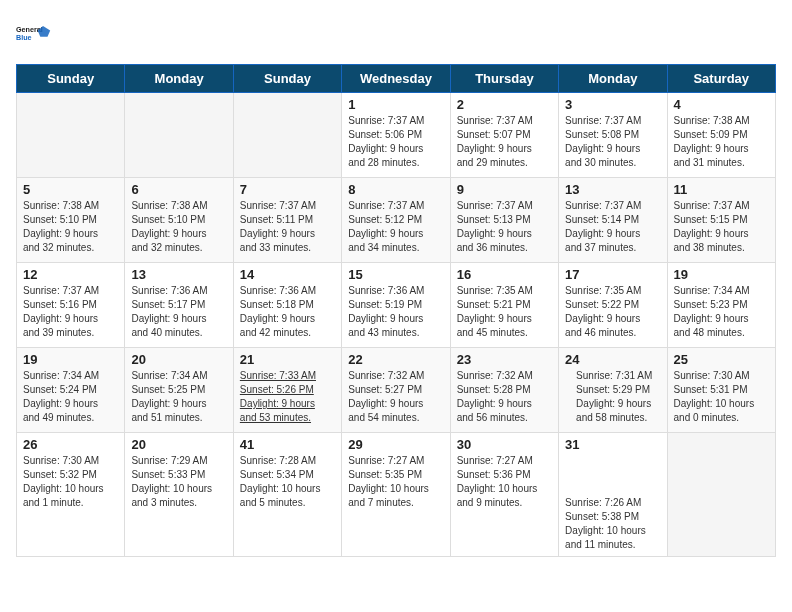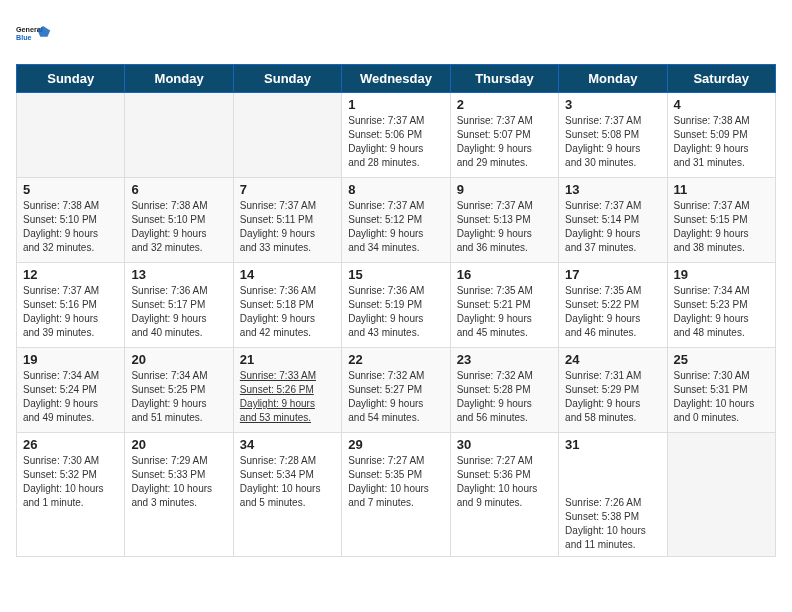--- a/index.html
+++ b/index.html
@@ -276,21 +276,21 @@
         </td>
         <td>
           <div class="day-number">23</div>
           <div class="day-info" style="white-space: pre-line;">Sunrise: 7:32 AM
 Sunset: 5:28 PM
 Daylight: 9 hours
 and 56 minutes.</div>
         </td>
         <td>
           <div class="day-number">24</div>
-          <div class="day-info" style="white-space: pre-line;">Sunrise: 7:31 AM
+          <div class="day-info" style="white-space: pre-line; margin-left: 11px;">Sunrise: 7:31 AM
 Sunset: 5:29 PM
 Daylight: 9 hours
 and 58 minutes.</div>
         </td>
         <td>
           <div class="day-number">25</div>
           <div class="day-info" style="white-space: pre-line;">Sunrise: 7:30 AM
 Sunset: 5:31 PM
 Daylight: 10 hours
 and 0 minutes.</div>
@@ -305,21 +305,21 @@
 and 1 minute.</div>
         </td>
         <td>
           <div class="day-number">20</div>
           <div class="day-info" style="white-space: pre-line;">Sunrise: 7:29 AM
 Sunset: 5:33 PM
 Daylight: 10 hours
 and 3 minutes.</div>
         </td>
         <td>
-          <div class="day-number">34</div>
+          <div class="day-number">41</div>
           <div class="day-info" style="white-space: pre-line;">Sunrise: 7:28 AM
 Sunset: 5:34 PM
 Daylight: 10 hours
 and 5 minutes.</div>
         </td>
         <td>
           <div class="day-number">29</div>
           <div class="day-info" style="white-space: pre-line;">Sunrise: 7:27 AM
 Sunset: 5:35 PM
 Daylight: 10 hours

